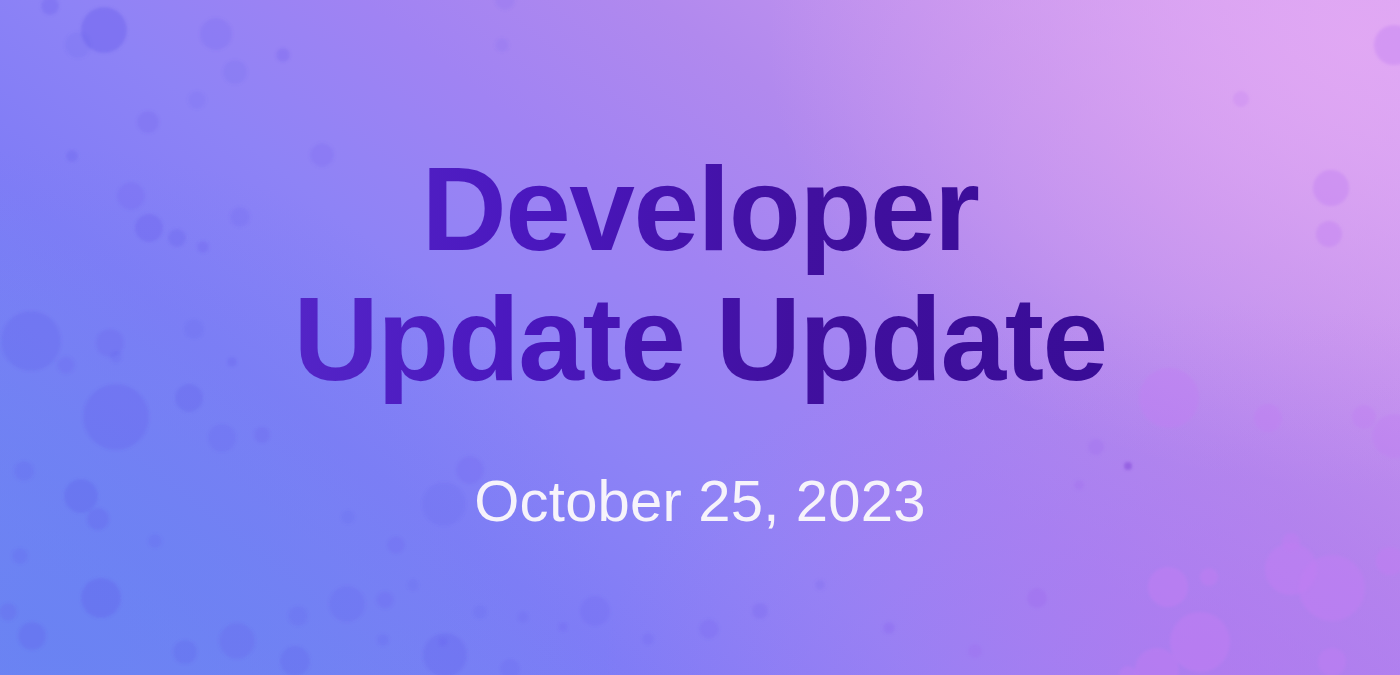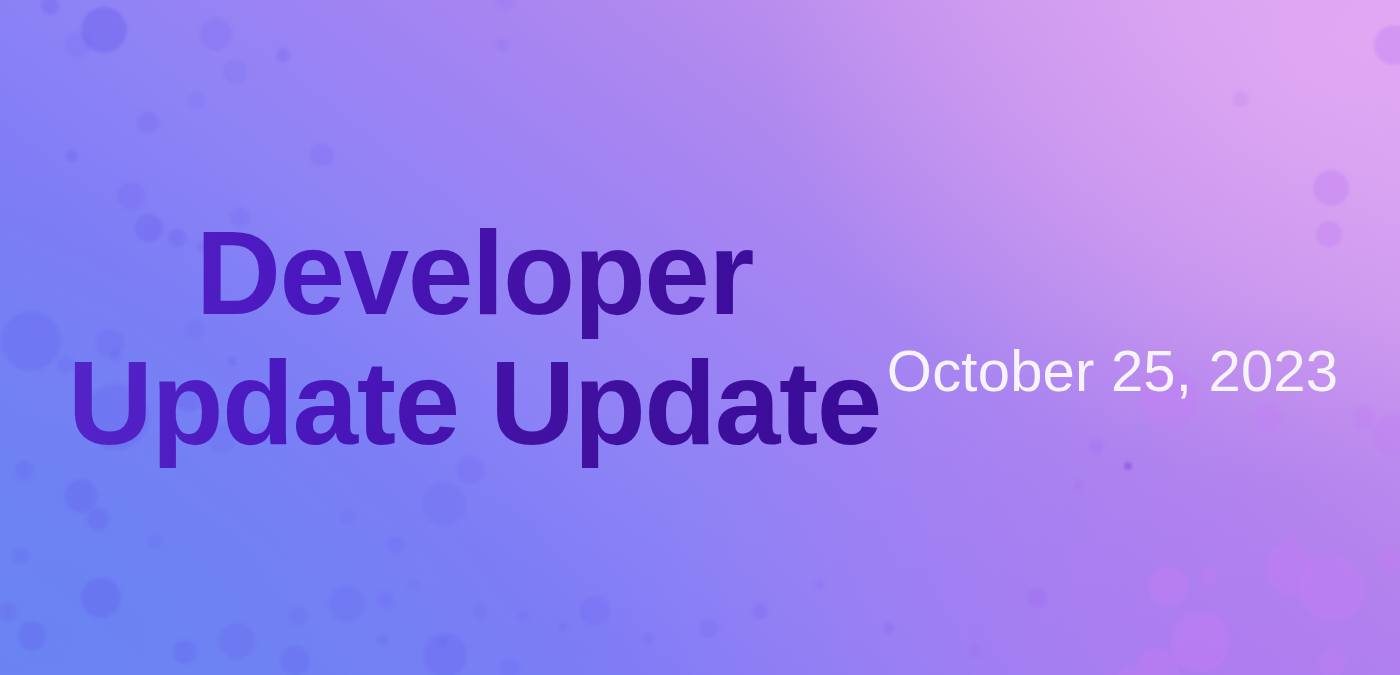--- a/index.html
+++ b/index.html
@@ -72,21 +72,21 @@
     display: block;
     width: 1400px;
     height: 675px;
   }
 
   
   .content {
     position: absolute;
     inset: 0;
     display: flex;
-    flex-direction: row;
+    flex-direction: column;
     align-items: center;
     justify-content: center;
   }
 
   .headline {
     margin: 0;
     text-align: center;
     font-family: "Liberation Sans", "DejaVu Sans", sans-serif;
     font-weight: 700;
     font-size: 118px;

